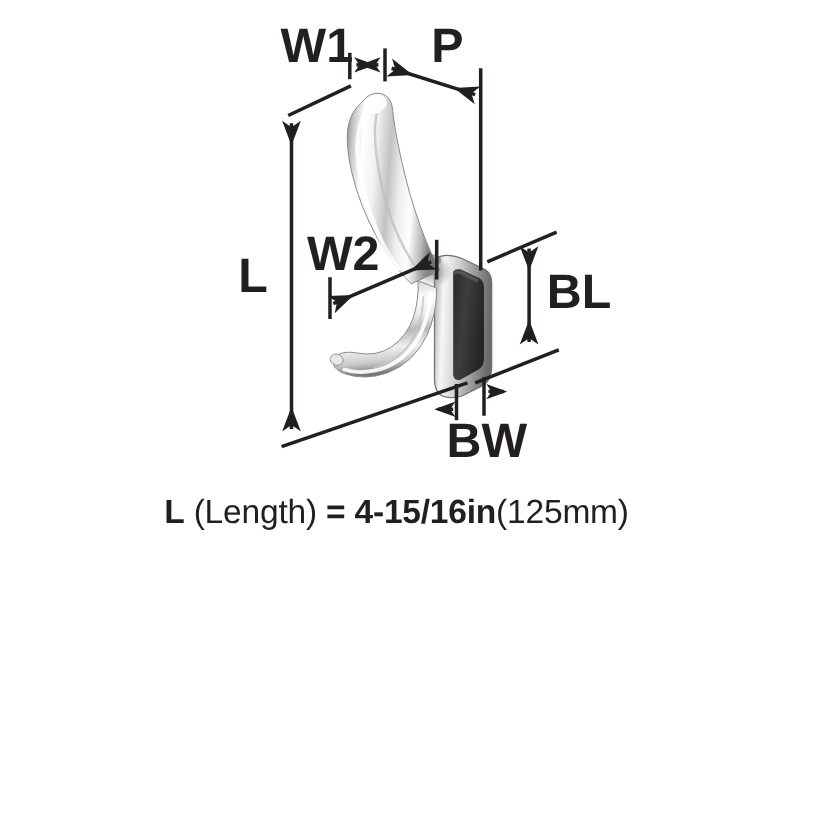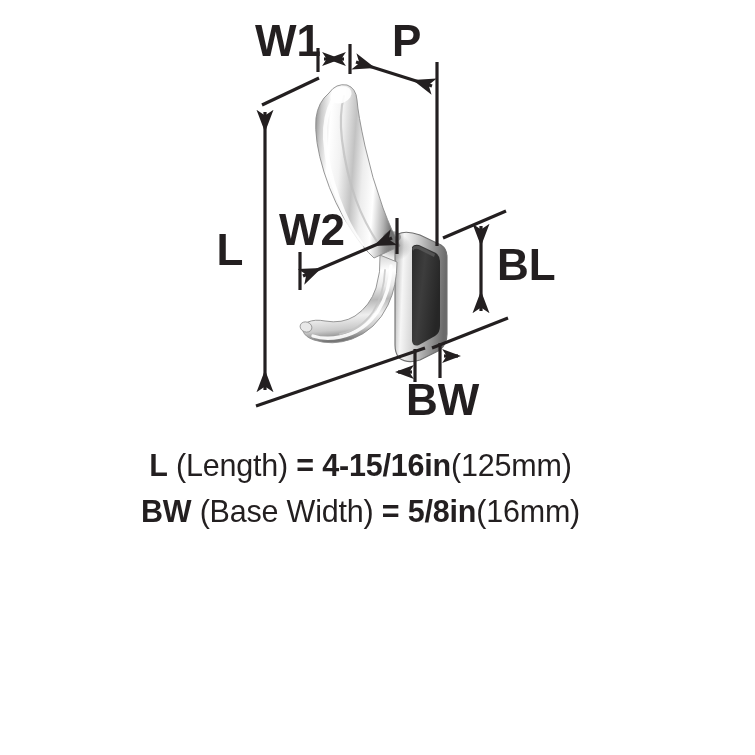--- a/index.html
+++ b/index.html
@@ -258,21 +258,15 @@
       <span class="spec-abbr">L</span>
       <span class="spec-name">(Length)</span>
       <span class="spec-eq">=</span>
       <span class="spec-value">4-15/16in</span><span class="spec-metric">(125mm)</span>
     </div>
 
 
 
 
 
-    <div class="spec-row">
-      <span class="spec-abbr">BW</span>
-      <span class="spec-name">(Base Width)</span>
-      <span class="spec-eq">=</span>
-      <span class="spec-value">5/8in</span><span class="spec-metric">(16mm)</span>
-    </div>
 
   </div>
 </div>
 
 </body></html>

